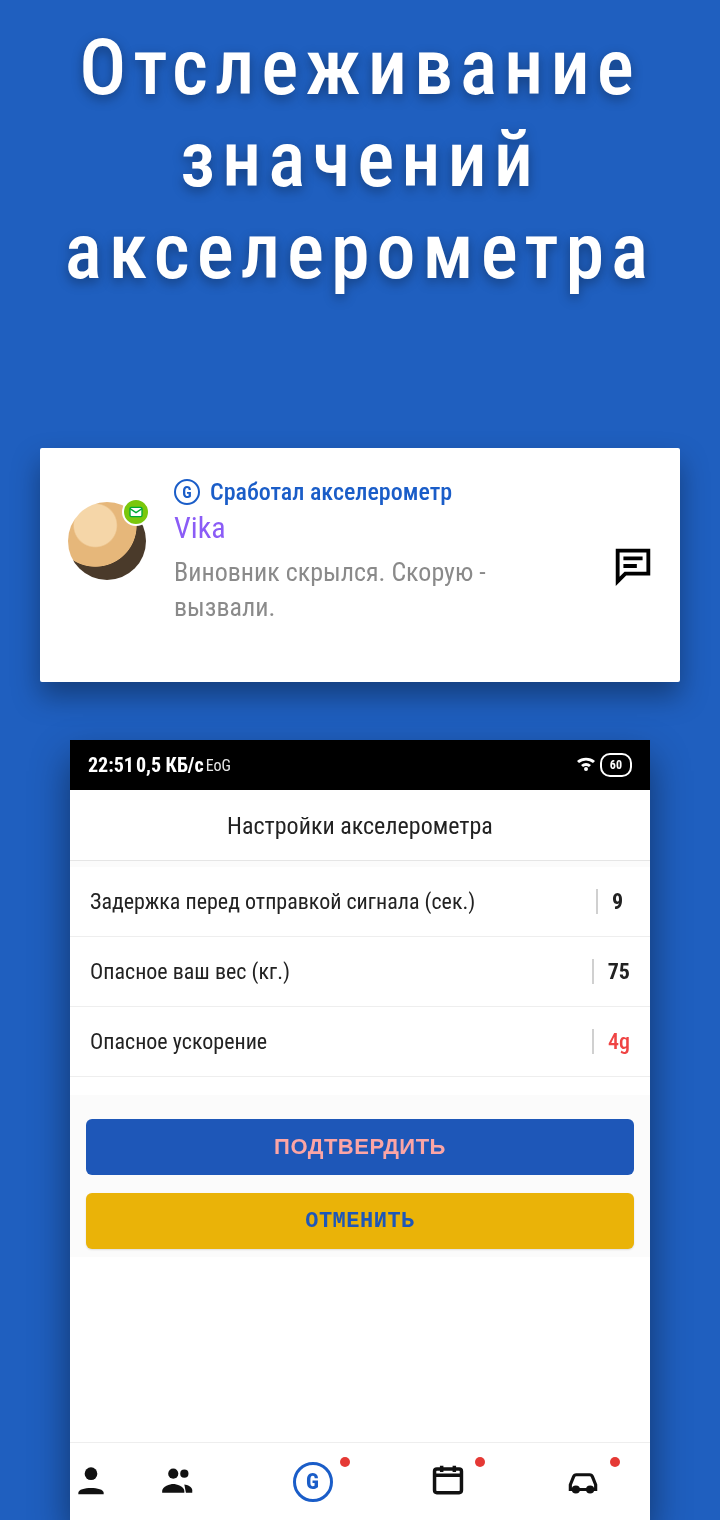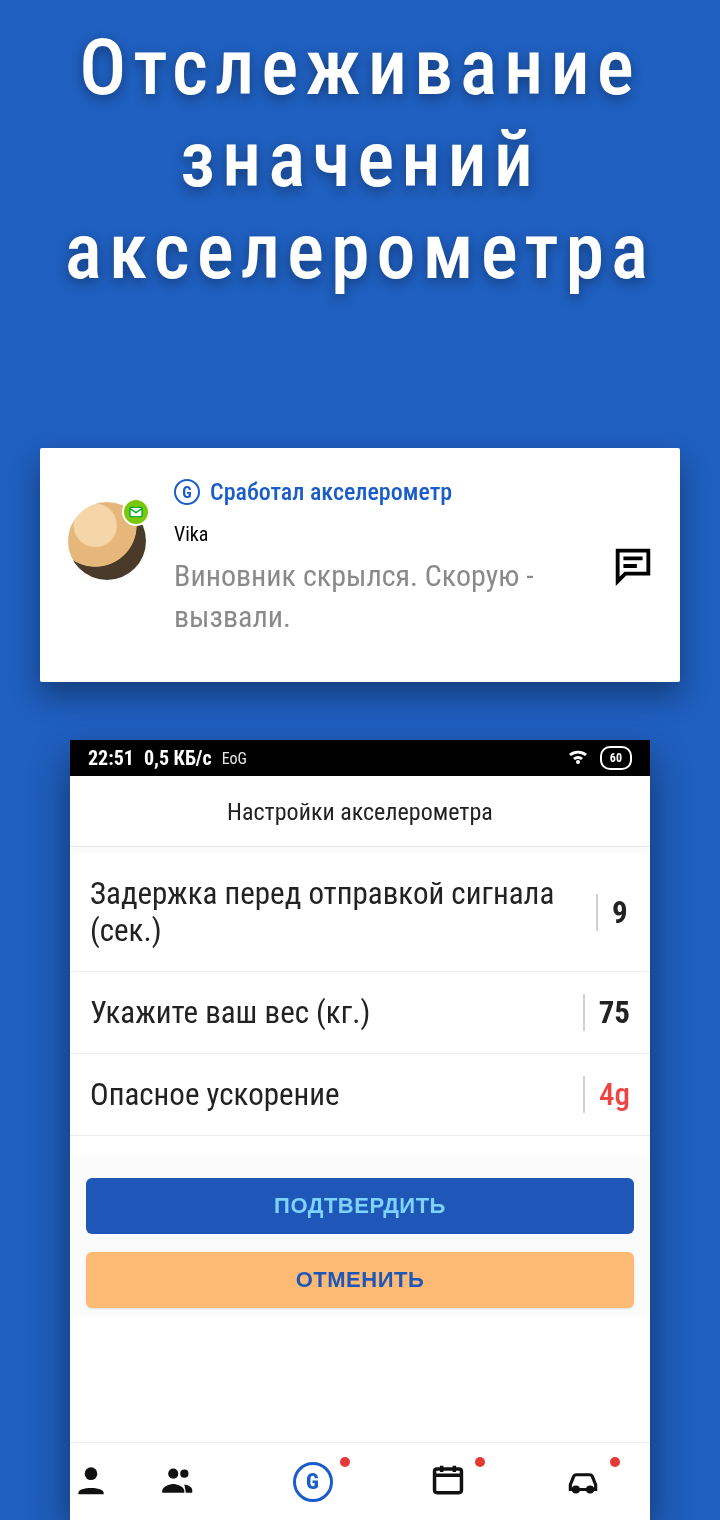--- a/index.html
+++ b/index.html
@@ -42,67 +42,67 @@
   .badge {
     position: absolute; top: -4px; right: -4px;
     width: 28px; height: 28px; border-radius: 50%;
     background: #7ac70c; border: 2px solid #fff;
     display:flex;align-items:center;justify-content:center;
   }
   .badge svg{width:16px;height:16px;}
   .notif-body { flex: 1; padding-left: 28px; min-width: 0; }
   .notif-head { display: flex; align-items: center; gap: 10px; color: #1a5dc8; font-size: 24px; font-weight: 500;}
   .g-icon { width: 26px; height: 26px; border: 2.5px solid #1a5dc8; border-radius: 50%; display: inline-flex; align-items:center; justify-content:center; font-weight:700; font-size:16px; color:#1a5dc8; }
-  .notif-name { font-size: 20px; color: #000000; margin-top: 16px; }
-  .notif-msg { font-size: 30px; color: #8a8a8a; line-height: 1.35; margin-top: 10px; max-width: 380px;}
+  .notif-name { font-size: 30px; color: #8b5cf6; margin-top: 4px; }
+  .notif-msg { font-size: 26px; color: #8a8a8a; line-height: 1.35; margin-top: 10px; max-width: 380px;}
   .notif-action { align-self: center; margin-left: 8px; }
   .notif-action svg{width:46px;height:46px;}
 
   
   .phone {
     position: absolute;
     top: 740px; left: 70px; width: 580px; height: 780px;
     background: #fff;
     box-shadow: 0 18px 36px rgba(0,0,0,.45);
     display:flex; flex-direction:column;
   }
   .statusbar {
-    height: 36px; background: #000; color: #fff;
+    height: 50px; background: #000; color: #fff;
     display: flex; align-items: center; padding: 0 18px;
-    font-size: 20px; font-weight: 700; gap: 10px;
+    font-size: 20px; font-weight: 700; gap: 2px;
   }
   .statusbar .eog{ font-size:16px; font-weight:400; opacity:.9;}
   .statusbar .spacer{flex:1;}
   .statusbar .batt{
     border:2px solid #fff; border-radius:10px; padding:0 8px; font-size:12px; line-height:20px; position:relative;text-align:right;
   }
   .statusbar svg{width:24px;height:24px;}
 
   .screen-title{
     text-align:center; font-size:24px; color:#222; padding:22px 0 20px;
     border-bottom:1px solid #e5e5e5;
   }
   .settings{ background:#fbfbfb; padding-top:6px;}
   .row{
     background:#fff; padding:22px 20px;
     border-bottom:1px solid #eee;
     display:flex; align-items:center; justify-content:space-between;
-    font-size:31px; color:#222;
+    font-size:22px; color:#222;
   }
   .row .val{ border-left:2px solid #d0d0d0; padding-left:14px; font-weight:700; min-width:34px; text-align:left;}
   .row .val.muted{ color:#ef4444; font-weight:500;}
 
   .buttons{ padding:24px 16px 8px; background:#fbfbfb; margin-top:18px;}
   .btn{
     width:100%; height:56px; border-radius:6px; border:none;
     font-size:22px; font-weight:700; letter-spacing:.5px; cursor:pointer;
     display:flex;align-items:center;justify-content:center;
   }
-  .btn-primary{ background:#1e57b8; color:#7dd3fc; }
-  .btn-secondary{ background:#fdba74; color:#1e57b8; margin-top:18px; box-shadow:0 1px 2px rgba(0,0,0,.12);}
+  .btn-primary{ background:#1e57b8; color:#fca5a5; }
+  .btn-secondary{ background:#eab308; color:#1e57b8; margin-top:18px; box-shadow:0 1px 2px rgba(0,0,0,.12);font-family:Liberation Mono, monospace;}
 
   .navbar{
     margin-top:auto; height:78px; background:#fff; border-top:1px solid #eee;
     display:flex; align-items:center;
   }
   .nav-item{ flex:1; display:flex; align-items:center; justify-content:center; position:relative; height:100%;}
   .nav-item.half{flex:0 0 40px; justify-content:flex-start; padding-left:2px;}
   .nav-item svg{width:38px;height:38px;}
   .dot{ position:absolute; top:14px; right:30px; width:10px; height:10px; background:#e53935; border-radius:50%;}
   .nav-item.center .gnav{
@@ -163,21 +163,21 @@
   </div>
 
   <div class="screen-title">Настройки акселерометра</div>
 
   <div class="settings">
     <div class="row">
       <span>Задержка перед отправкой сигнала (сек.)</span>
       <span class="val">9</span>
     </div>
     <div class="row">
-      <span>Укажите ваш вес (кг.)</span>
+      <span>Опасное ваш вес (кг.)</span>
       <span class="val">75</span>
     </div>
     <div class="row">
       <span>Опасное ускорение</span>
       <span class="val muted">4g</span>
     </div>
   </div>
 
   <div class="buttons">
     <button class="btn btn-primary">ПОДТВЕРДИТЬ</button>

